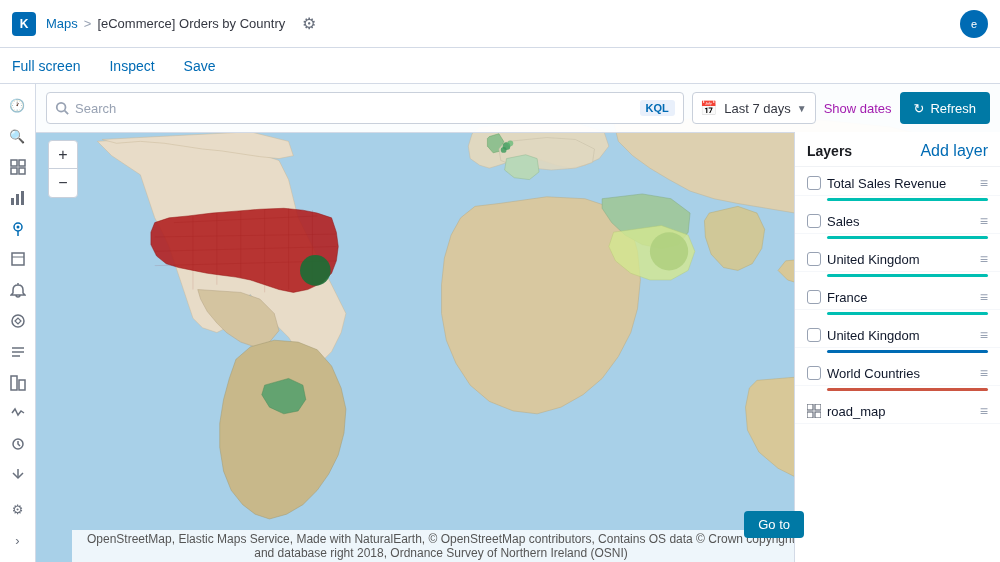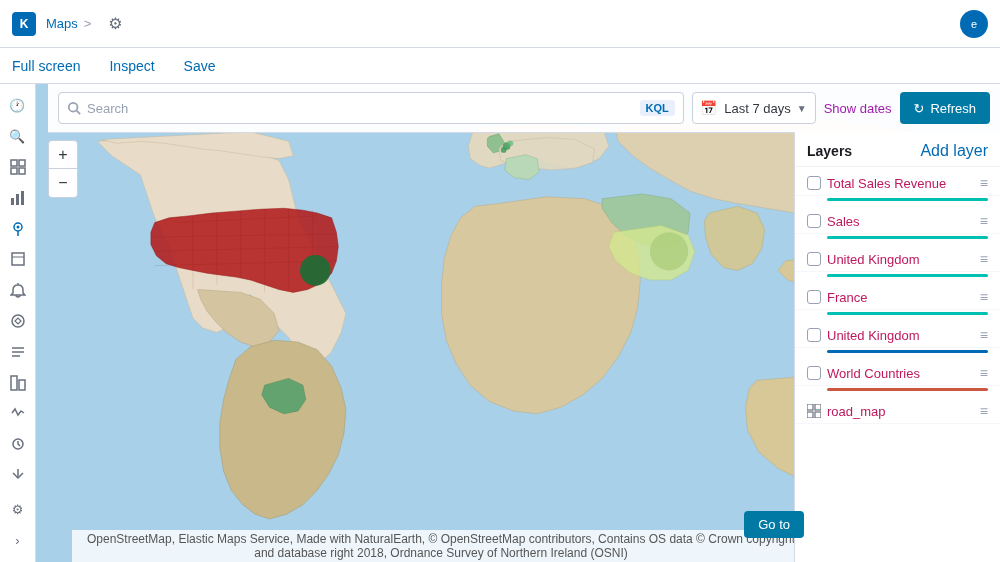--- a/index.html
+++ b/index.html
@@ -38,21 +38,21 @@
     .sidebar-icon.active { color: #006bb4; }
 
     
     .map-container { flex: 1; position: relative; overflow: hidden; background: #a8d0e8; }
 
     
     .map-svg { position: absolute; top: 0; left: 0; width: 100%; height: 100%; }
 
     
     .map-toolbar {
-      position: absolute; top: 0; left: 12px; right: 0; z-index: 10;
+      position: absolute; top: 0; left: 0; right: 0; z-index: 10;
       display: flex; align-items: center; gap: 8px; padding: 8px 10px;
       background: rgba(255,255,255,0.95); border-bottom: 1px solid #d3dae6;
     }
     .search-box {
       flex: 1; display: flex; align-items: center; border: 1px solid #c9d0db;
       border-radius: 4px; background: #fff; height: 32px; padding: 0 8px; gap: 6px;
     }
     .search-placeholder { color: #98a2b3; font-size: 13px; }
     .kql-badge {
       background: #e9f0fb; color: #006bb4; font-size: 11px;
@@ -99,21 +99,21 @@
     .layers-title { font-size: 14px; font-weight: 600; color: #1a1c21; }
     .add-layer-btn { font-size: 16px; color: #006bb4; background: none; border: none; cursor: pointer; }
     .layer-item {
       display: flex; align-items: center; padding: 8px 12px 4px;
       border-bottom: 1px solid #f5f7fa; cursor: pointer; gap: 6px;
     }
     .layer-checkbox {
       width: 14px; height: 14px; border: 1px solid #98a2b3; border-radius: 3px;
       background: white; flex-shrink: 0;
     }
-    .layer-name { font-size: 13px; color: #be185d; flex: 1; }
+    .layer-name { font-size: 13px; color: #0f172a; flex: 1; }
     .layer-menu-icon { color: #98a2b3; font-size: 14px; }
     .layer-color-bar { height: 3px; margin: 2px 12px 4px 32px; border-radius: 2px; }
 
     
     .goto-btn {
       position: absolute; bottom: 24px; right: 196px; z-index: 20;
       background: #0079a5; color: #ffffff; border: none; border-radius: 4px;
       padding: 6px 14px; font-size: 13px; cursor: pointer;
     }
 
@@ -127,20 +127,21 @@
 </head>
 <body>
 
 <div class="top-bar">
   <div class="top-bar-logo">
     <span>K</span>
   </div>
   <div class="breadcrumb">
     <span style="color:#006bb4;cursor:pointer;font-size:13px;">Maps</span>
     <span style="color:#98a2b3;font-size:13px;">&gt;</span>
+    <span style="font-size:13px;color:#343741;">[eCommerce] Orders by Country</span>
   </div>
   <div class="top-bar-gear">
     <span>⚙</span>
   </div>
   <div class="top-bar-avatar">
     <span>e</span>
   </div>
 </div>
 
 <div class="action-bar">

